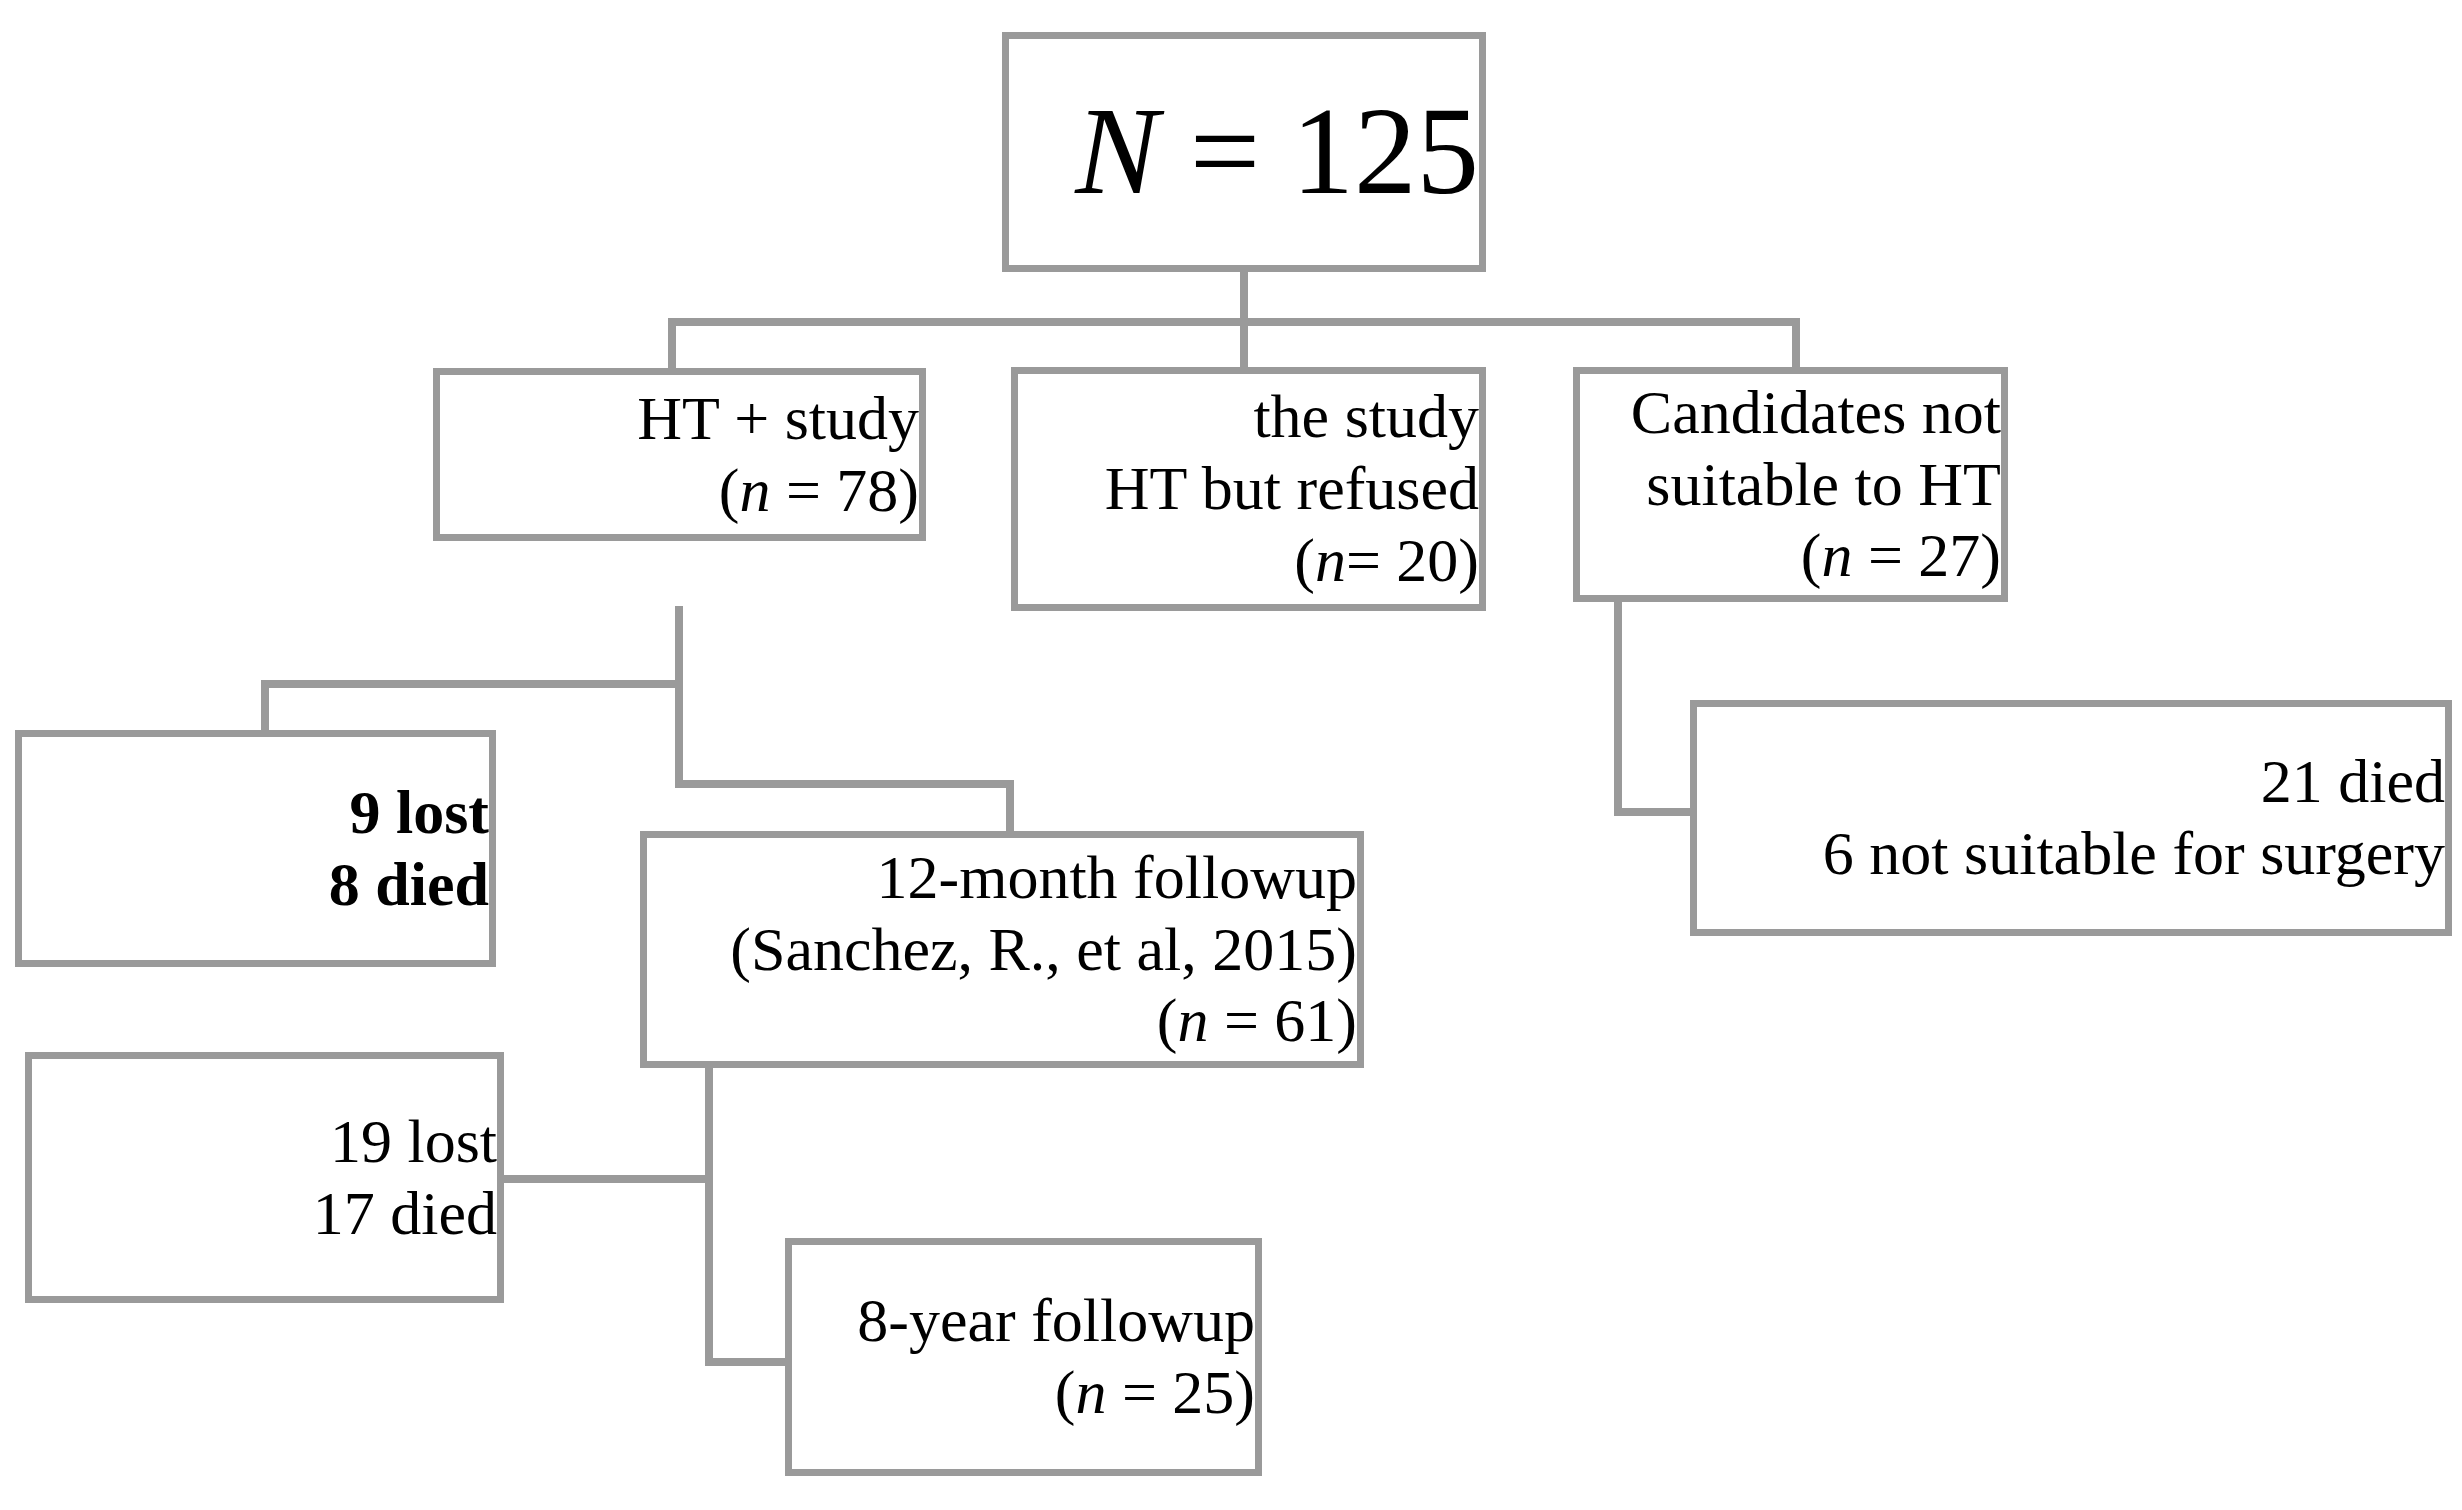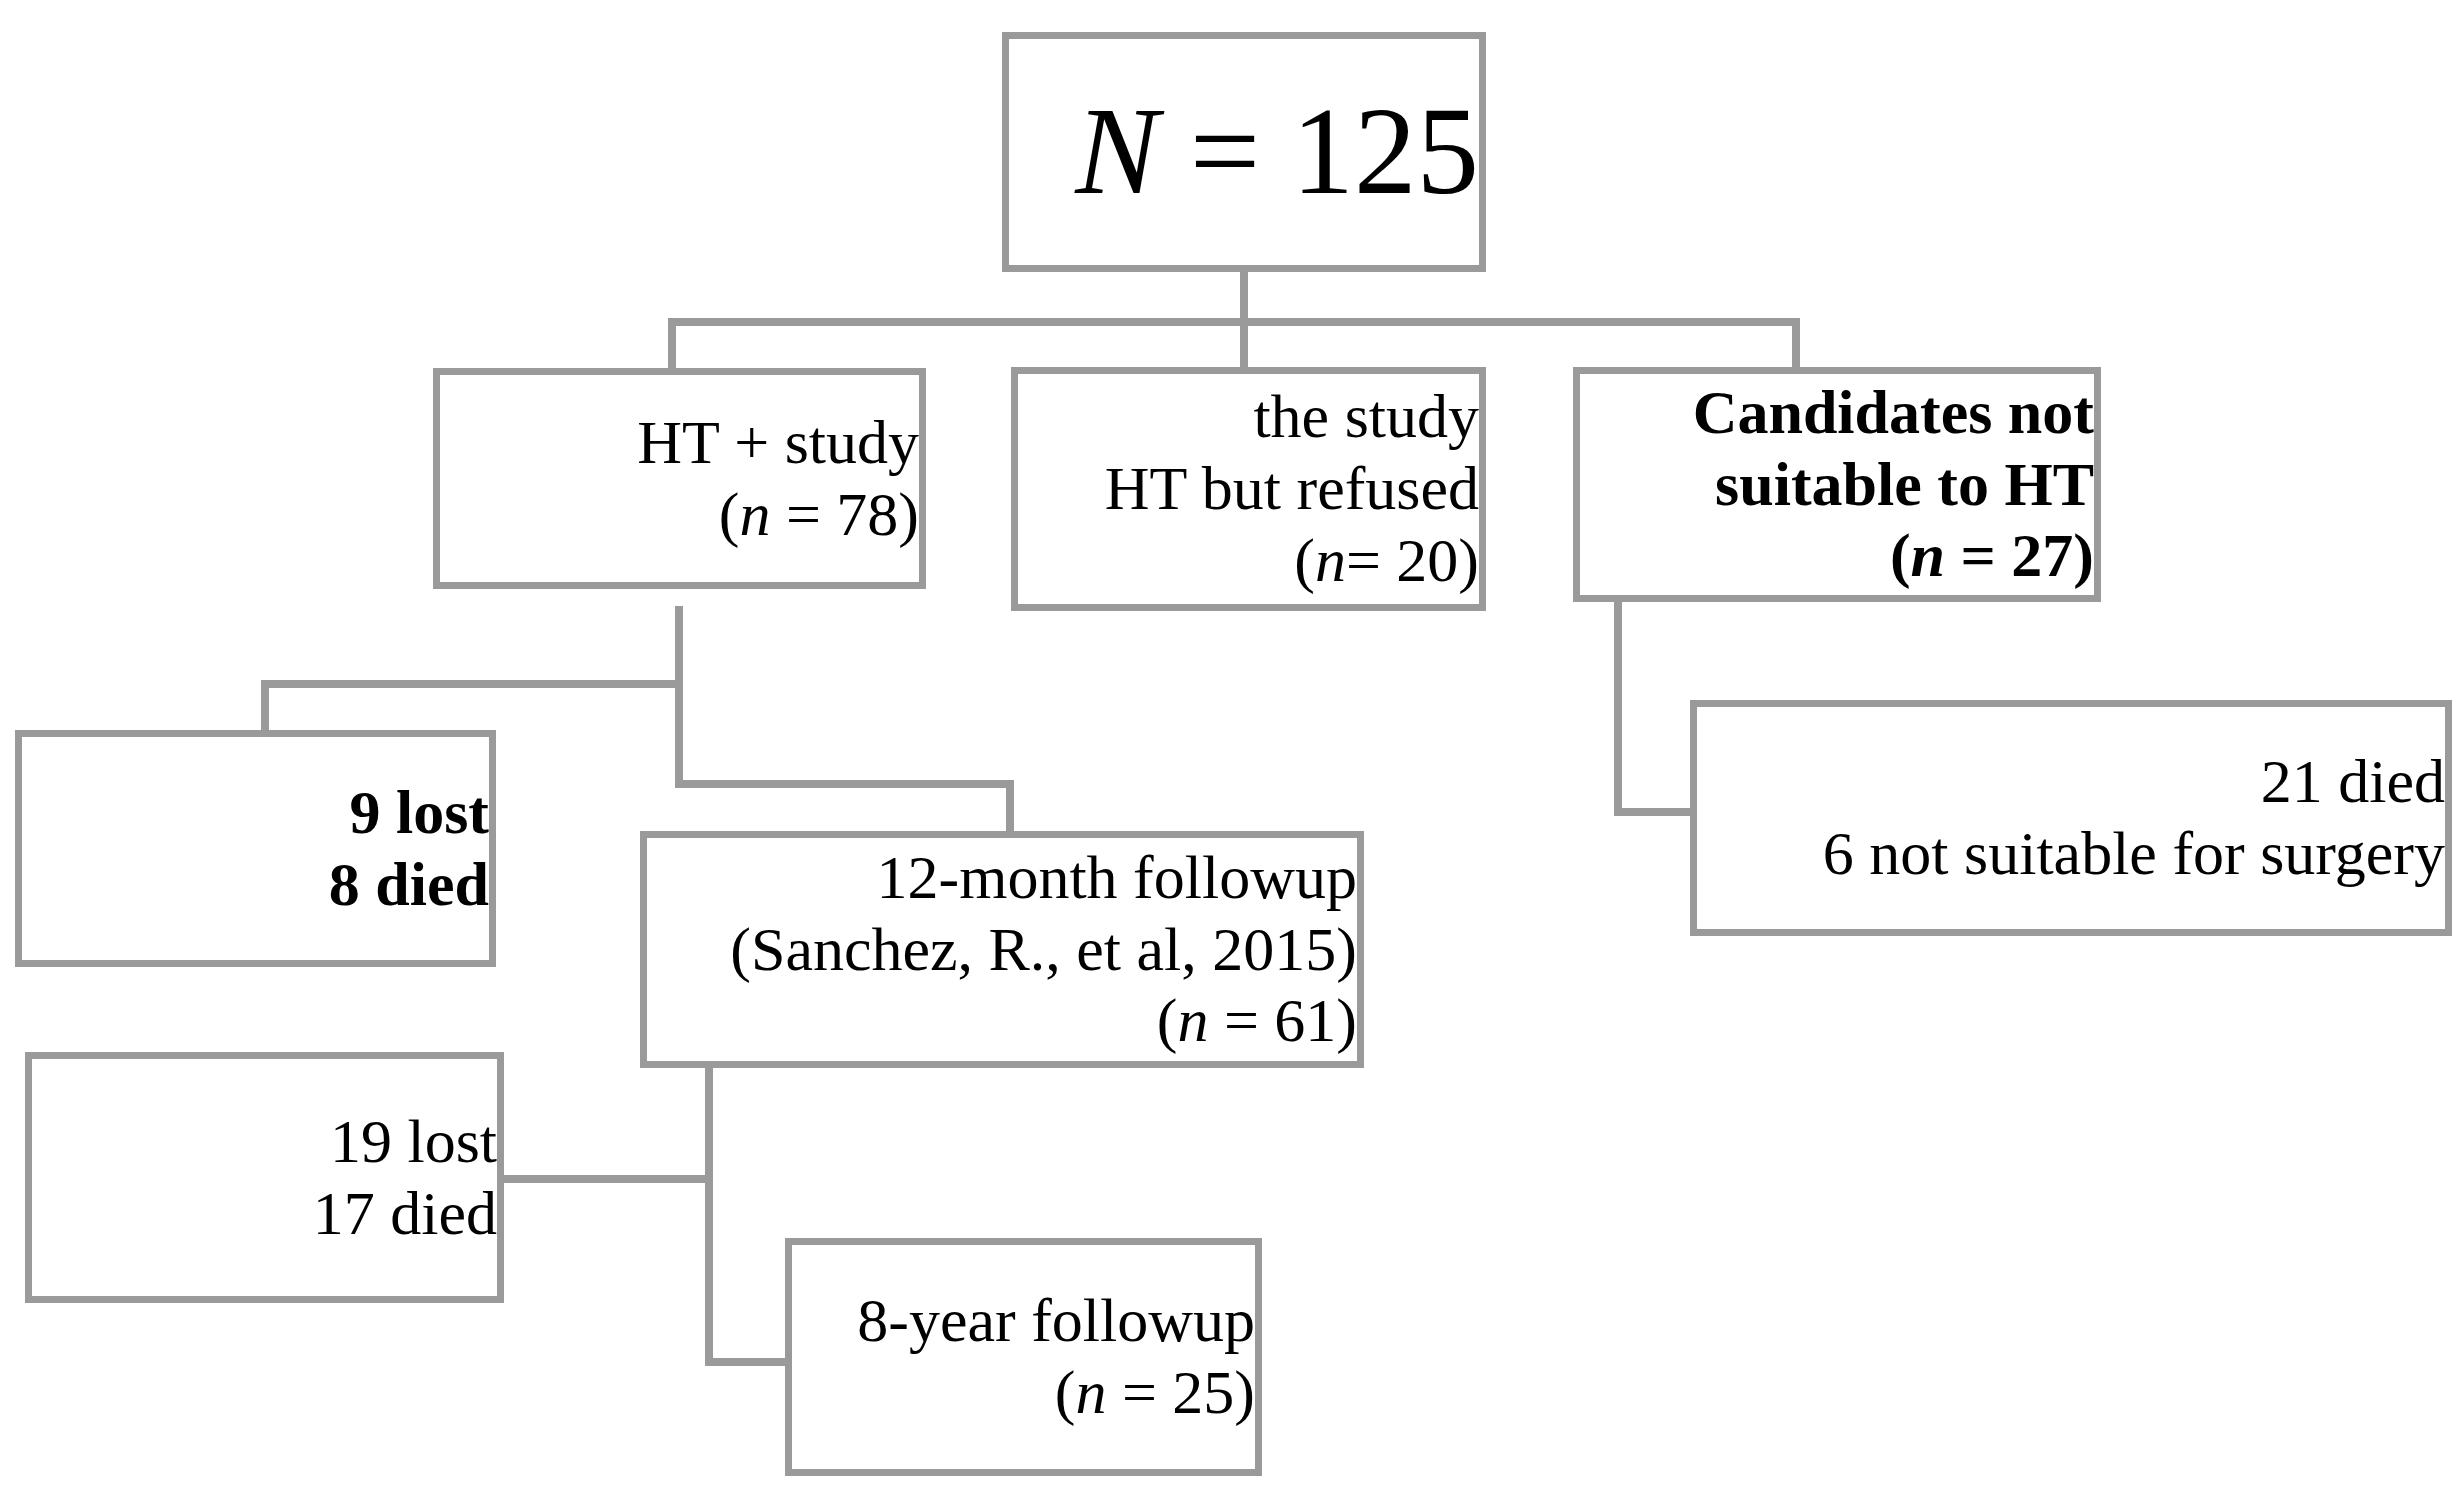--- a/index.html
+++ b/index.html
@@ -19,32 +19,32 @@
   .it{font-style:italic;}
   .conn{position:absolute;background:#9a9a9a;}
 </style>
 </head>
 <body>
 
 <div class="box total" style="left:1002px;top:32px;width:484px;height:240px;">
     <div class="tline"><span class="it">N</span><span> = 125</span></div>
   </div>
 
-<div class="box" style="left:433px;top:368px;width:493px;height:221px;">
+<div class="box" style="left:433px;top:368px;width:493px;height:173px;">
     <div class="tline"><span>HT + study</span></div>
     <div class="tline"><span>(</span><span class="it">n</span><span> = 78)</span></div>
   </div>
 
 <div class="box" style="left:1011px;top:367px;width:475px;height:244px;">
     <div class="tline"><span>the study</span></div>
     <div class="tline"><span>HT but refused</span></div>
     <div class="tline"><span>(</span><span class="it">n</span><span>= 20)</span></div>
   </div>
 
-<div class="box" style="left:1573px;top:367px;width:528px;height:235px;font-weight:bold;">
+<div class="box" style="left:1573px;top:367px;width:435px;height:235px;">
     <div class="tline"><span>Candidates not</span></div>
     <div class="tline"><span>suitable to HT</span></div>
     <div class="tline"><span>(</span><span class="it">n</span><span> = 27)</span></div>
   </div>
 
 <div class="box" style="left:15px;top:730px;width:481px;height:237px;font-weight:bold;">
     <div class="tline"><span>9 lost</span></div>
     <div class="tline"><span>8 died</span></div>
   </div>
 

